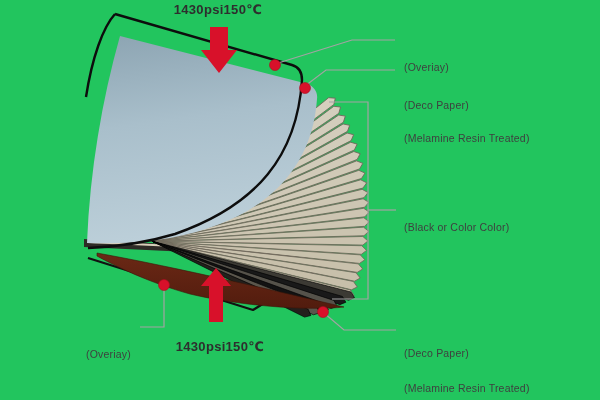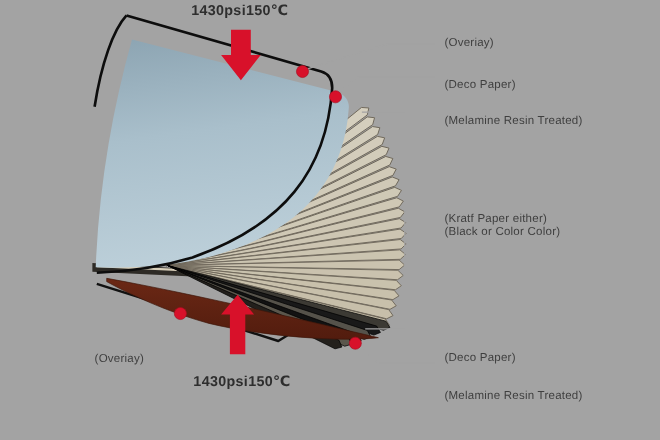--- a/index.html
+++ b/index.html
@@ -1,23 +1,23 @@
 <!DOCTYPE html>
 <html><head>
 <meta charset="utf-8">
 <style>
   html,body{margin:0;padding:0;background:#ffffff;}
   #stage{
-    position:relative;width:600px;height:400px;background:#a3a3a3;overflow:hidden;
+    position:relative;width:600px;height:400px;background:#22c55e;overflow:hidden;
     font-family:"Liberation Sans","DejaVu Sans",sans-serif;
   }
   #art{position:absolute;left:0;top:0;width:600px;height:400px;}
   .lbl{
     position:absolute;font-size:10.5px;line-height:12px;color:#3f3f3f;
-    white-space:nowrap;letter-spacing:.2px;
+    white-space:nowrap;letter-spacing:.2px;margin-top:28px;
   }
   .pressure{
     position:absolute;font-size:13px;font-weight:600;color:#2e2e2e;
     width:140px;text-align:center;letter-spacing:.3px;
   }
   .p-top{left:148px;top:2px;}
   .p-bottom{left:150px;top:339px;}
   .l-overlay-top{left:404px;top:33px;}
   .l-deco-top{left:404px;top:71px;}
   .l-melamine-top{left:404px;top:104px;}
@@ -105,20 +105,19 @@
   </svg>
 
   <div class="pressure p-top">1430psi150℃</div>
   <div class="pressure p-bottom">1430psi150℃</div>
 
   <div class="lbl l-overlay-top">(Overiay)</div>
   <div class="lbl l-deco-top">(Deco Paper)</div>
   <div class="lbl l-melamine-top">(Melamine Resin Treated)</div>
 
   <div class="lbl l-kraft">
-    <div>(Kratf Paper either)</div>
     <div>(Black or Color Color)</div>
   </div>
 
   <div class="lbl l-deco-bottom">(Deco Paper)</div>
   <div class="lbl l-melamine-bottom">(Melamine Resin Treated)</div>
   <div class="lbl l-overlay-bottom">(Overiay)</div>
 </div>
 
 </body></html>

